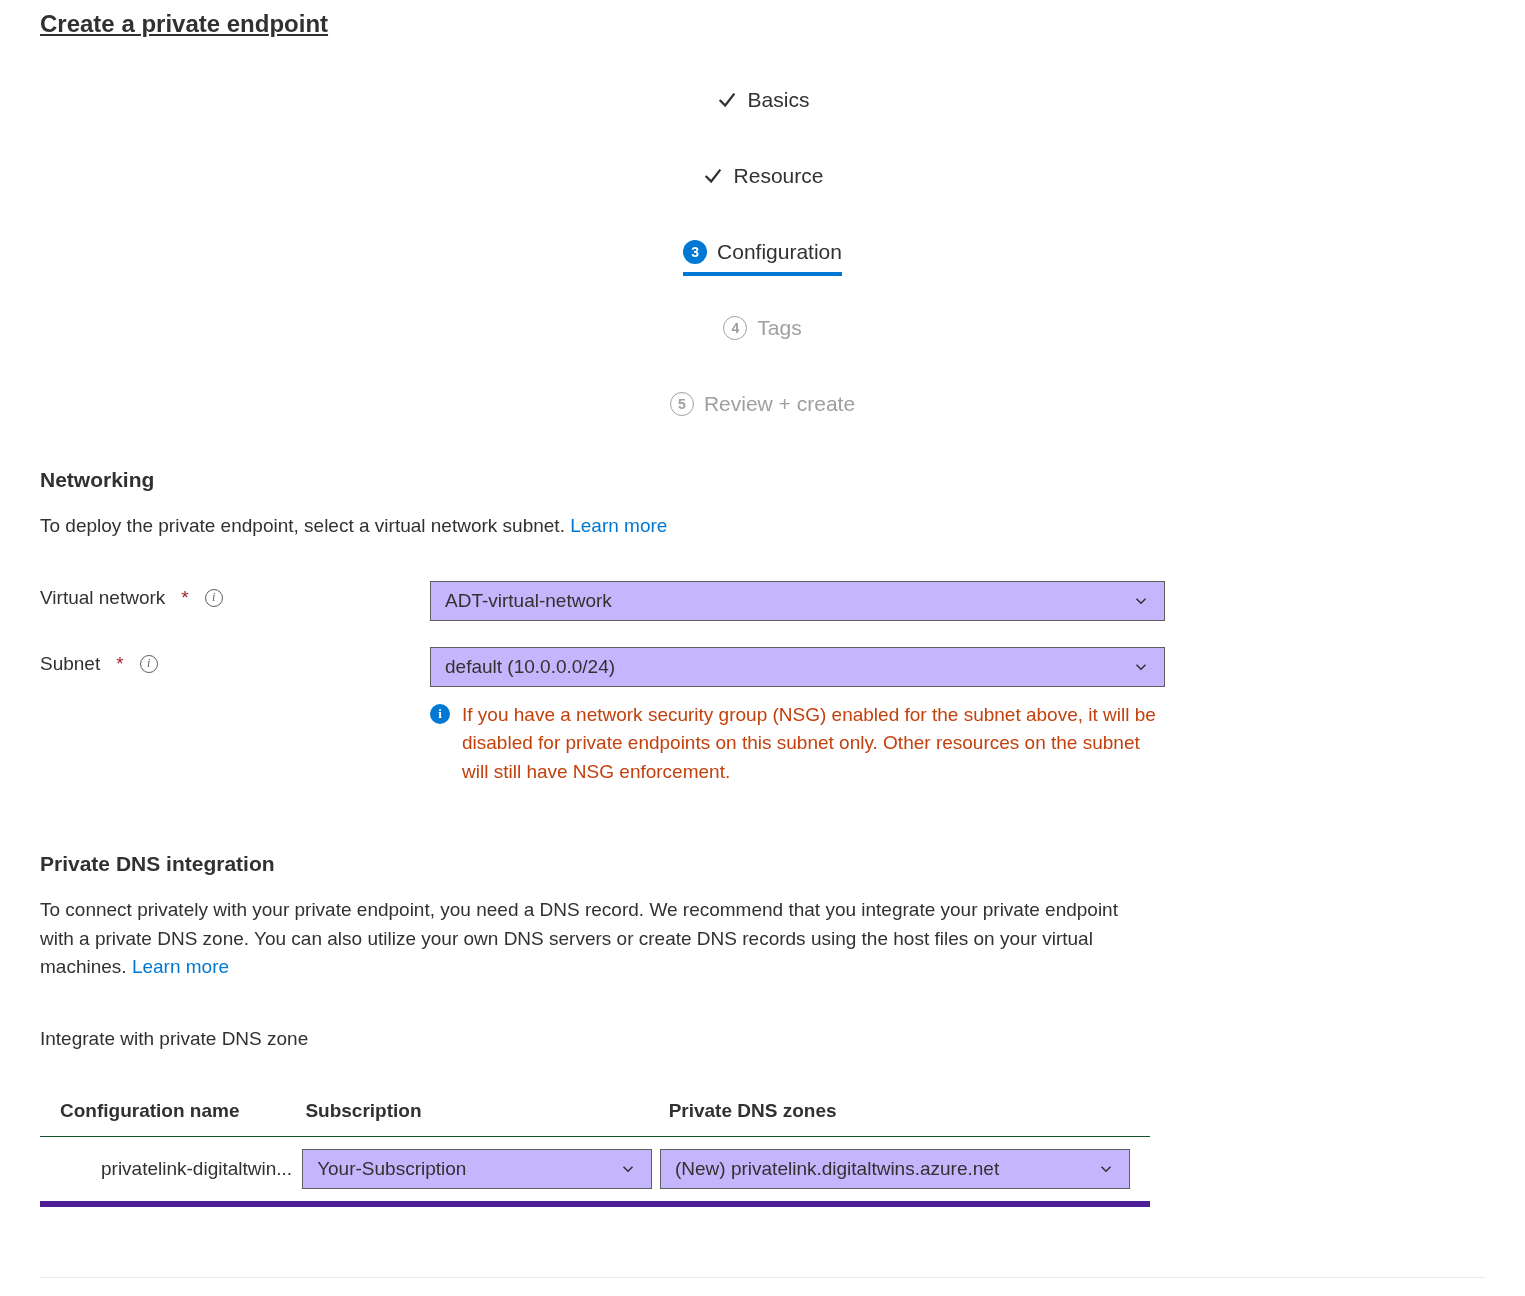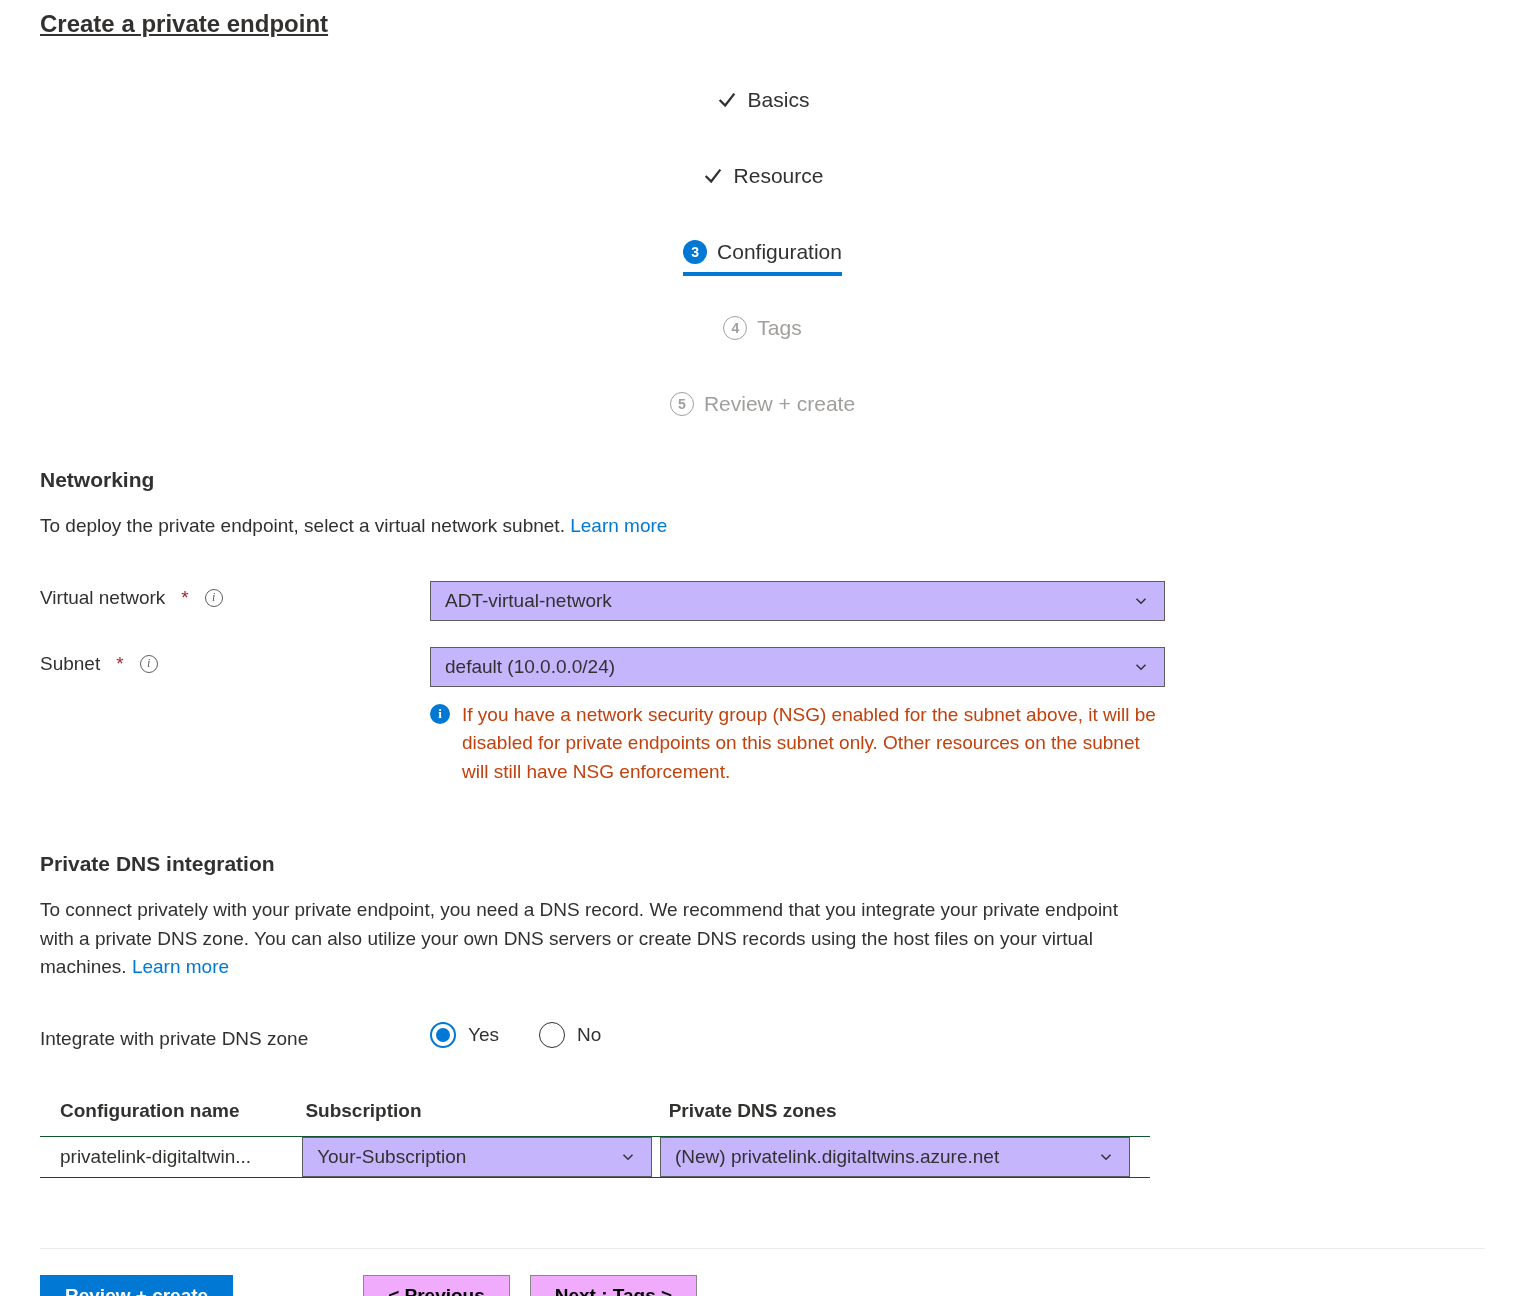--- a/index.html
+++ b/index.html
@@ -129,21 +129,21 @@
     .radio.selected::after {
       content: ""; width: 14px; height: 14px; border-radius: 50%;
       background: #0078d4;
     }
     .radio-label { font-size: 19px; }
     .table {
       margin-top: 50px;
       width: 1110px;
     }
     .table-head { display: flex; padding: 0 20px 14px 20px; border-bottom: 1px solid #14532d; }
-    .table-row { display: flex; padding: 0 20px; border-bottom: 1px solid #4c1d95; align-items: center; }
+    .table-row { display: flex; padding: 12px 20px; border-bottom: 6px solid #4c1d95; align-items: center; text-align: right; }
     .col1 { width: 250px; font-size: 19px; }
     .col2 { width: 370px; font-size: 19px; }
     .col3 { width: 470px; font-size: 19px; }
     .table-head .col1, .table-head .col2, .table-head .col3 { font-weight: 600; }
     .truncate { white-space: nowrap; overflow: hidden; text-overflow: ellipsis; padding-right: 10px; }
     .footer {
       margin-top: 70px;
       border-top: 1px solid #edebe9;
       padding-top: 26px;
       display: flex;
@@ -247,32 +247,20 @@
 
 <h2 class="section-heading">Private DNS integration</h2>
 <p class="section-desc">
   <span>To connect privately with your private endpoint, you need a DNS record. We recommend that you integrate your private endpoint with a private DNS zone. You can also utilize your own DNS servers or create DNS records using the host files on your virtual machines.  </span><span class="link">Learn more</span>
 </p>
 
 <div class="form-row">
   <div class="form-label">
     <span>Integrate with private DNS zone</span>
   </div>
-  <div class="form-field">
-    <div class="radio-row">
-      <div class="radio-item">
-        <span class="radio selected"></span>
-        <span class="radio-label">Yes</span>
-      </div>
-      <div class="radio-item">
-        <span class="radio"></span>
-        <span class="radio-label">No</span>
-      </div>
-    </div>
-  </div>
 </div>
 
 <div class="table">
   <div class="table-head">
     <div class="col1">Configuration name</div>
     <div class="col2">Subscription</div>
     <div class="col3">Private DNS zones</div>
   </div>
   <div class="table-row">
     <div class="col1 truncate">privatelink-digitaltwin...</div>

